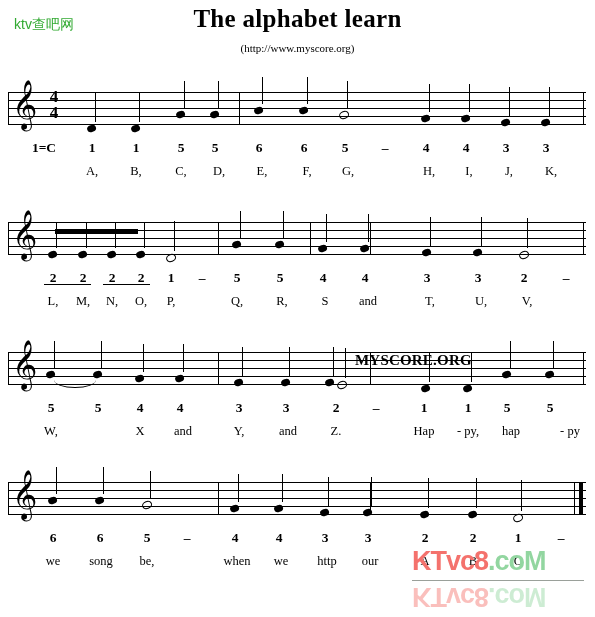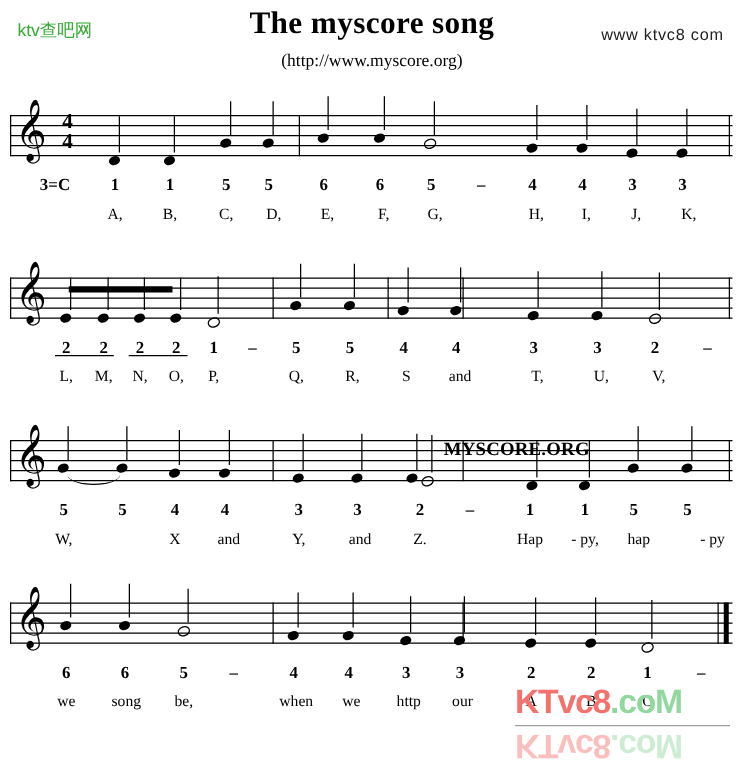--- a/index.html
+++ b/index.html
@@ -49,21 +49,21 @@
     letter-spacing: 0.6px;
     white-space: nowrap;
   }
   #source-url {
     position: absolute;
     left: 0;
     top: 42px;
     width: 595px;
     text-align: center;
     font-family: "Liberation Serif", serif;
-    font-size: 14px;
+    font-size: 11px;
     color: #000000;
   }
 
   
   .system {
     position: absolute;
     left: 0;
     width: 595px;
   }
   .staff {
@@ -260,22 +260,21 @@
     transform: scaleY(-1);
     opacity: 0.45;
   }
 </style>
 </head>
 <body>
 
 <div id="page">
 
   <div id="site-logo">ktv查吧网</div>
-  <div id="song-title">The myscore song</div>
-  <div id="site-url-right">www ktvc8 com</div>
+  <div id="song-title">The alphabet learn</div>
   <div id="source-url">(http://www.myscore.org)</div>
 
   <div class="system" id="system-1" style="top:92px;">
     <div class="staff">
       <div class="staff-line" style="top:0px;"></div>
       <div class="staff-line" style="top:8px;"></div>
       <div class="staff-line" style="top:16px;"></div>
       <div class="staff-line" style="top:24px;"></div>
       <div class="staff-line" style="top:32px;"></div>
       <div class="barline start"></div>
@@ -327,21 +326,21 @@
           <div class="notehead"></div>
           <div class="stem" style="height:29px;"></div>
         </div>
       <div class="note" style="left:541px; top:27px;">
           <div class="notehead"></div>
           <div class="stem" style="height:29px;"></div>
         </div>
     </div>
 
     <div class="numrow" style="top:48px;">
-      <div class="keysig" style="left:44px;">3=C</div>
+      <div class="keysig" style="left:44px;">1=C</div>
       <div class="num" style="left:92px;">1</div>
       <div class="num" style="left:136px;">1</div>
       <div class="num" style="left:181px;">5</div>
       <div class="num" style="left:215px;">5</div>
       <div class="num" style="left:259px;">6</div>
       <div class="num" style="left:304px;">6</div>
       <div class="num" style="left:345px;">5</div>
       <div class="num" style="left:385px;">–</div>
       <div class="num" style="left:426px;">4</div>
       <div class="num" style="left:466px;">4</div>

